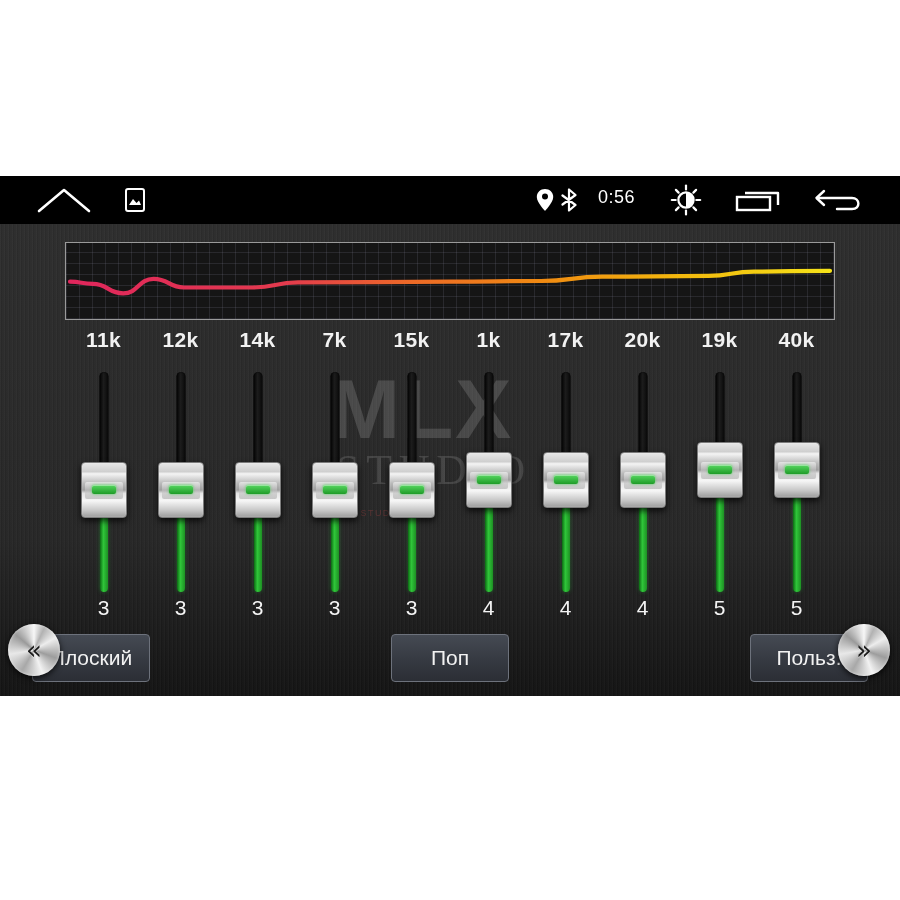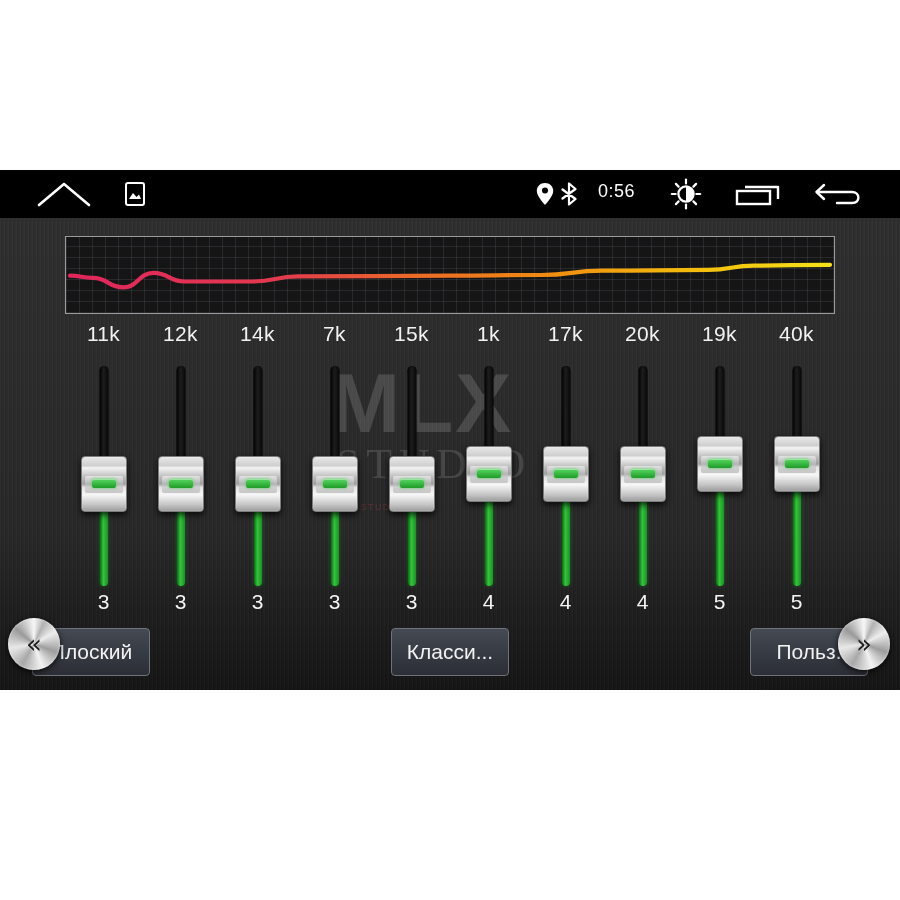--- a/index.html
+++ b/index.html
@@ -16,21 +16,21 @@
     position: relative;
     width: 900px;
     height: 900px;
     background: #ffffff;
   }
 
   
   #device {
     position: absolute;
     left: 0;
-    top: 170px;
+    top: 176px;
     width: 900px;
     height: 520px;
     background:
       repeating-linear-gradient(90deg,
         rgba(255,255,255,0.030) 0px,
         rgba(255,255,255,0.030) 1px,
         rgba(0,0,0,0.035) 1px,
         rgba(0,0,0,0.035) 2px,
         rgba(255,255,255,0.012) 2px,
         rgba(255,255,255,0.012) 4px),
@@ -90,20 +90,21 @@
 
   
   #freq-row {
     position: absolute;
     left: 65px;
     top: 152px;
     width: 770px;
     height: 32px;
     display: flex;
     z-index: 10;
+    font-weight: bold;
   }
   .freq-cell {
     flex: 1 1 0;
     text-align: center;
     color: #f2f2f2;
     font-size: 21px;
     font-family: "Liberation Sans", sans-serif;
     letter-spacing: 0.3px;
   }
 
@@ -481,21 +482,21 @@
         <div class="value-cell">4</div>
         <div class="value-cell">5</div>
         <div class="value-cell">5</div>
       </div>
 
     <div id="preset-row">
         <div class="preset-btn">
           <span>Плоский</span>
         </div>
         <div class="preset-btn">
-          <span>Класси...</span>
+          <span>Поп</span>
         </div>
         <div class="preset-btn">
           <span>Польз.</span>
         </div>
       </div>
 
     <div id="nav-prev" class="nav-btn">
       <span class="nav-chev">«</span>
     </div>
     <div id="nav-next" class="nav-btn">

